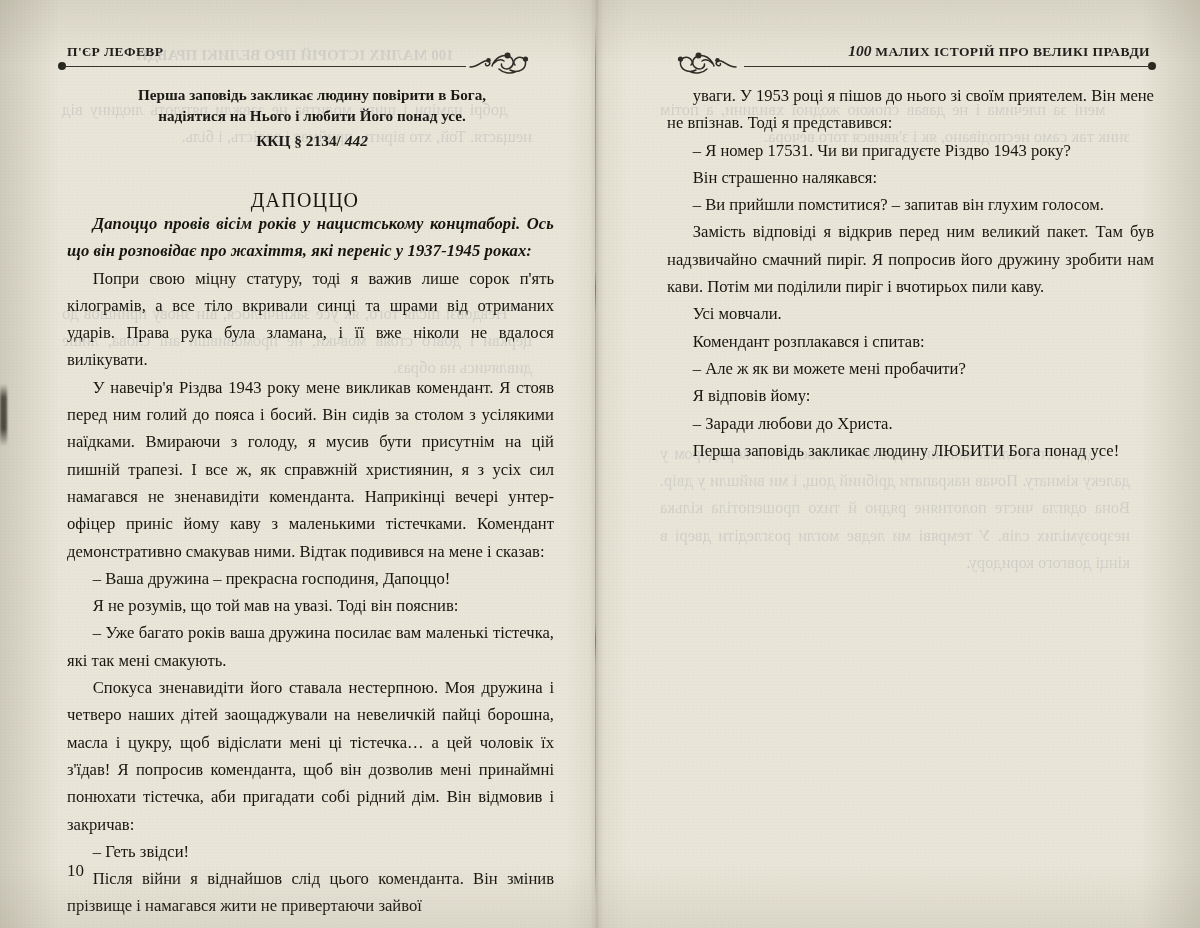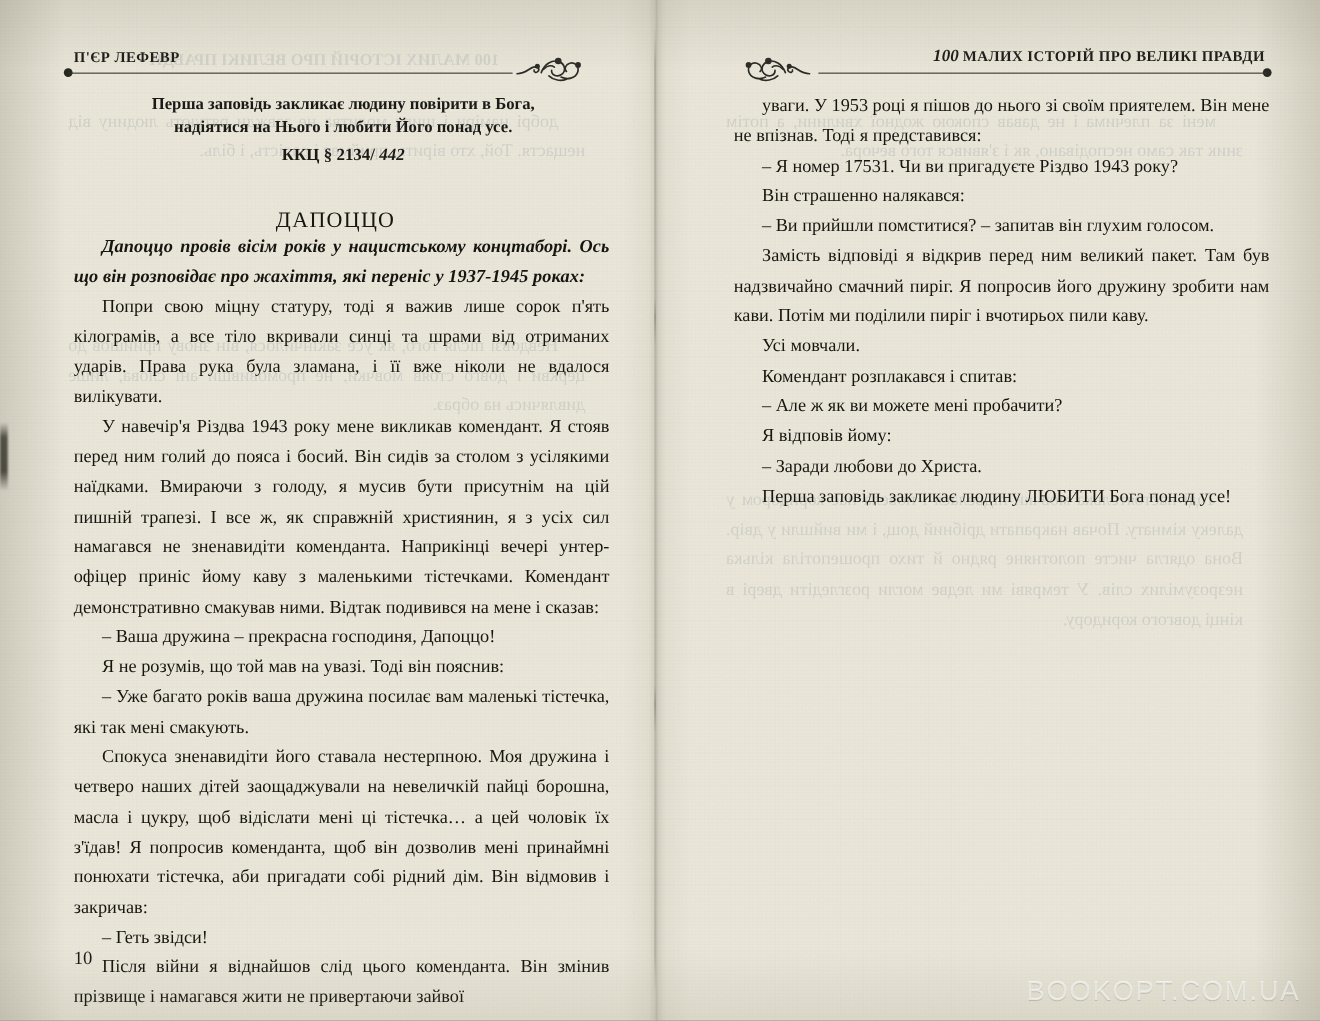--- a/index.html
+++ b/index.html
@@ -356,14 +356,13 @@
         <p class="">Перша заповідь закликає людину ЛЮБИТИ Бога понад усе!</p>
       </div>
   </div>
 
   <div class="gutter"></div>
   <div class="seam"></div>
   <div class="edge-smudge"></div>
   <div class="grain"></div>
   <div class="vignette"></div>
 
-  <div class="watermark">BOOKOPT.COM.UA</div>
 </div>
 
 </body></html>

